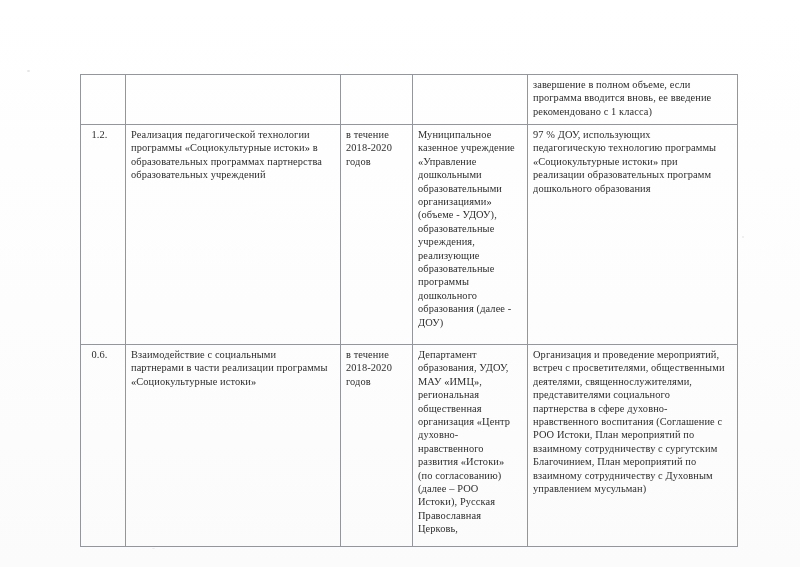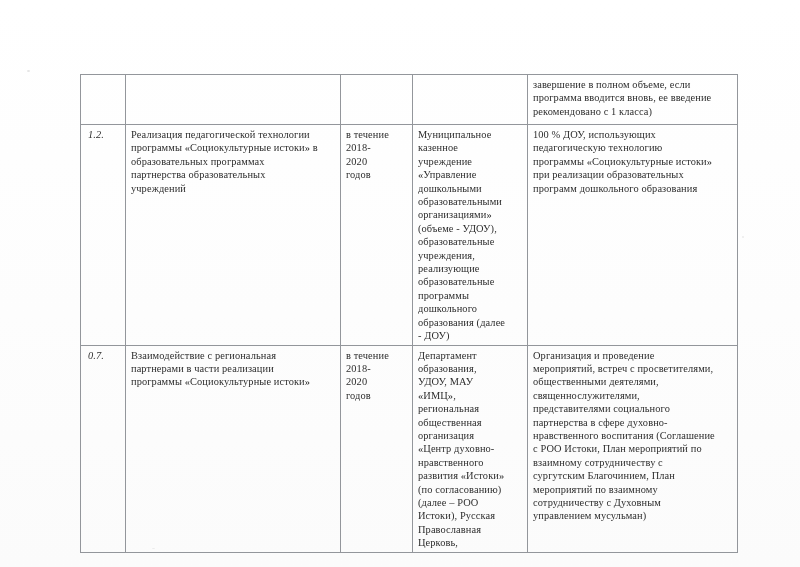--- a/index.html
+++ b/index.html
@@ -39,21 +39,21 @@
     position: absolute;
     left: 80px;
     top: 74px;
     width: 657px;
     border-collapse: collapse;
     table-layout: fixed;
   }
   .doc-table td {
     border: 1px solid #93969b;
     vertical-align: top;
-    padding: 3px 21px 2px 5px;
+    padding: 3px 12px 2px 5px;
     font-size: 10.4px;
     line-height: 13.4px;
     letter-spacing: .1px;
     word-wrap: break-word;
     overflow-wrap: break-word;
     hyphens: none;
   }
 
   
   col.c-num   { width: 45px; }
@@ -65,21 +65,21 @@
   
   .row-cont td { height: 34px; }
   .row-cont .cell-empty { padding: 0; }
   .cell-cont-result {
     vertical-align: top;
   }
 
   
   .row-cont .cell-cont-result { height: 44px; }
 
-  .cell-num      { text-align: right; white-space: nowrap; font-style: italic; }
+  .cell-num      { text-align: center; white-space: nowrap; }
   .cell-event    { }
   .cell-term     { }
   .cell-exec     { }
   .cell-res      { }
 
   
   .row-12 td { height: 214px; }
   .row-13 td { height: 196px; }
 
   
@@ -111,25 +111,25 @@
       <td class="cell-empty cell-term"></td>
       <td class="cell-empty cell-exec"></td>
       <td class="cell-res cell-cont-result">завершение в полном объеме, если программа вводится вновь, ее введение рекомендовано с 1 класса)</td>
     </tr>
 
     <tr class="row-12">
       <td class="cell-num">1.2.</td>
       <td class="cell-event">Реализация педагогической технологии программы «Социокультурные истоки» в образовательных программах партнерства образовательных учреждений</td>
       <td class="cell-term">в течение 2018-2020 годов</td>
       <td class="cell-exec">Муниципальное казенное учреждение «Управление дошкольными образовательными организациями» (объеме - УДОУ), образовательные учреждения, реализующие образовательные программы дошкольного образования (далее - ДОУ)</td>
-      <td class="cell-res">100 % ДОУ, использующих педагогическую технологию программы «Социокультурные истоки» при реализации образовательных программ дошкольного образования</td>
+      <td class="cell-res">97 % ДОУ, использующих педагогическую технологию программы «Социокультурные истоки» при реализации образовательных программ дошкольного образования</td>
     </tr>
 
     <tr class="row-13 clip-bottom">
-      <td class="cell-num">0.7.</td>
-      <td class="cell-event">Взаимодействие с региональная партнерами в части реализации программы «Социокультурные истоки»</td>
+      <td class="cell-num">0.6.</td>
+      <td class="cell-event">Взаимодействие с социальными партнерами в части реализации программы «Социокультурные истоки»</td>
       <td class="cell-term">в течение 2018-2020 годов</td>
       <td class="cell-exec">Департамент образования, УДОУ, МАУ «ИМЦ», региональная общественная организация «Центр духовно-нравственного развития «Истоки» (по согласованию) (далее – РОО Истоки), Русская Православная Церковь,</td>
       <td class="cell-res">Организация и проведение мероприятий, встреч с просветителями, общественными деятелями, священнослужителями, представителями социального партнерства в сфере духовно-нравственного воспитания (Соглашение с РОО Истоки, План мероприятий по взаимному сотрудничеству с сургутским Благочинием, План мероприятий по взаимному сотрудничеству с Духовным управлением мусульман)</td>
     </tr>
 
   </tbody>
 </table>
 
 </body></html>

